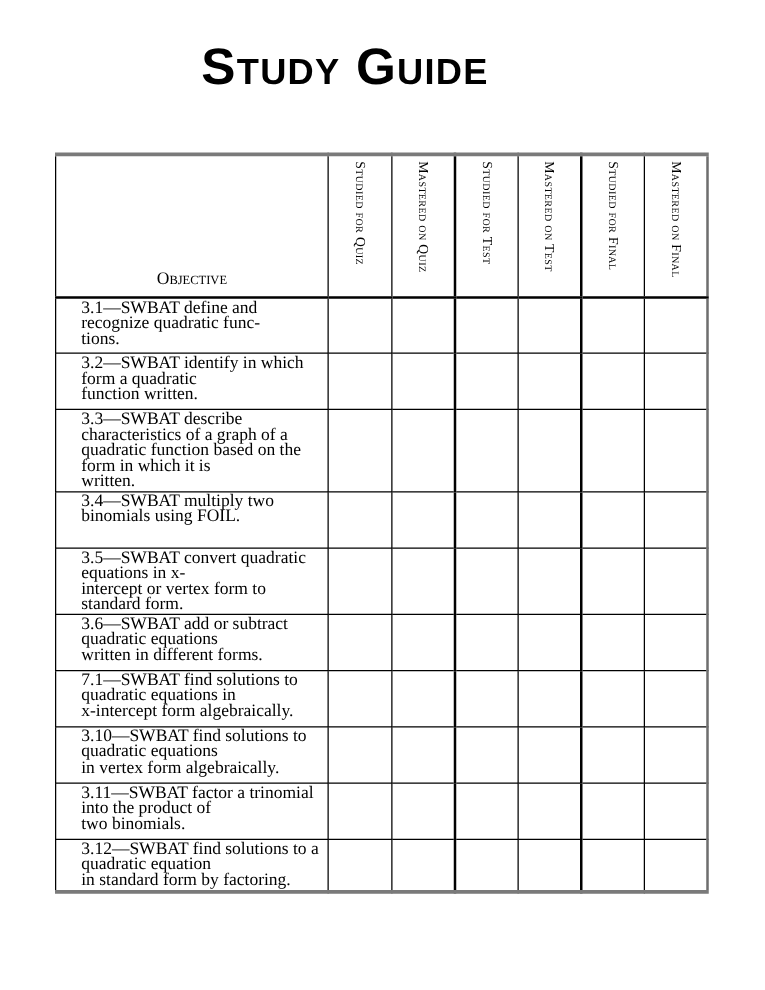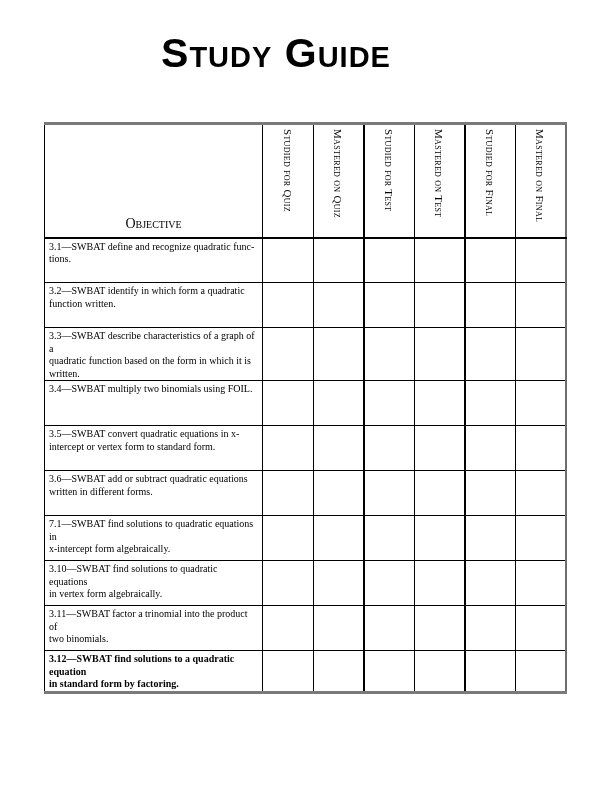--- a/index.html
+++ b/index.html
@@ -61,25 +61,25 @@
   }
   td.col-header .vert {
     display: inline-block;
     writing-mode: vertical-rl;
     font-variant: small-caps;
     font-size: 11px;
     letter-spacing: 0.3px;
     white-space: nowrap;
   }
   tr.obj-row { height: 45px; }
-  tr.obj-row.last { height: 42px; font-weight: bold; }
+  tr.obj-row.last { height: 42px; }
   td.objective-cell {
     vertical-align: top;
-    padding: 2px 4px 0 4px;
-    font-size: 10px;
+    padding: 2px 4px 0 20px;
+    font-size: 14px;
     line-height: 12.5px;
     white-space: pre-line;
     margin-left: 41px;
   }
   td.sep-thick {
     border-left: 2.5px solid #000000 !important;
   }
   td.check-cell { background: #ffffff; }
 </style>
 </head>

